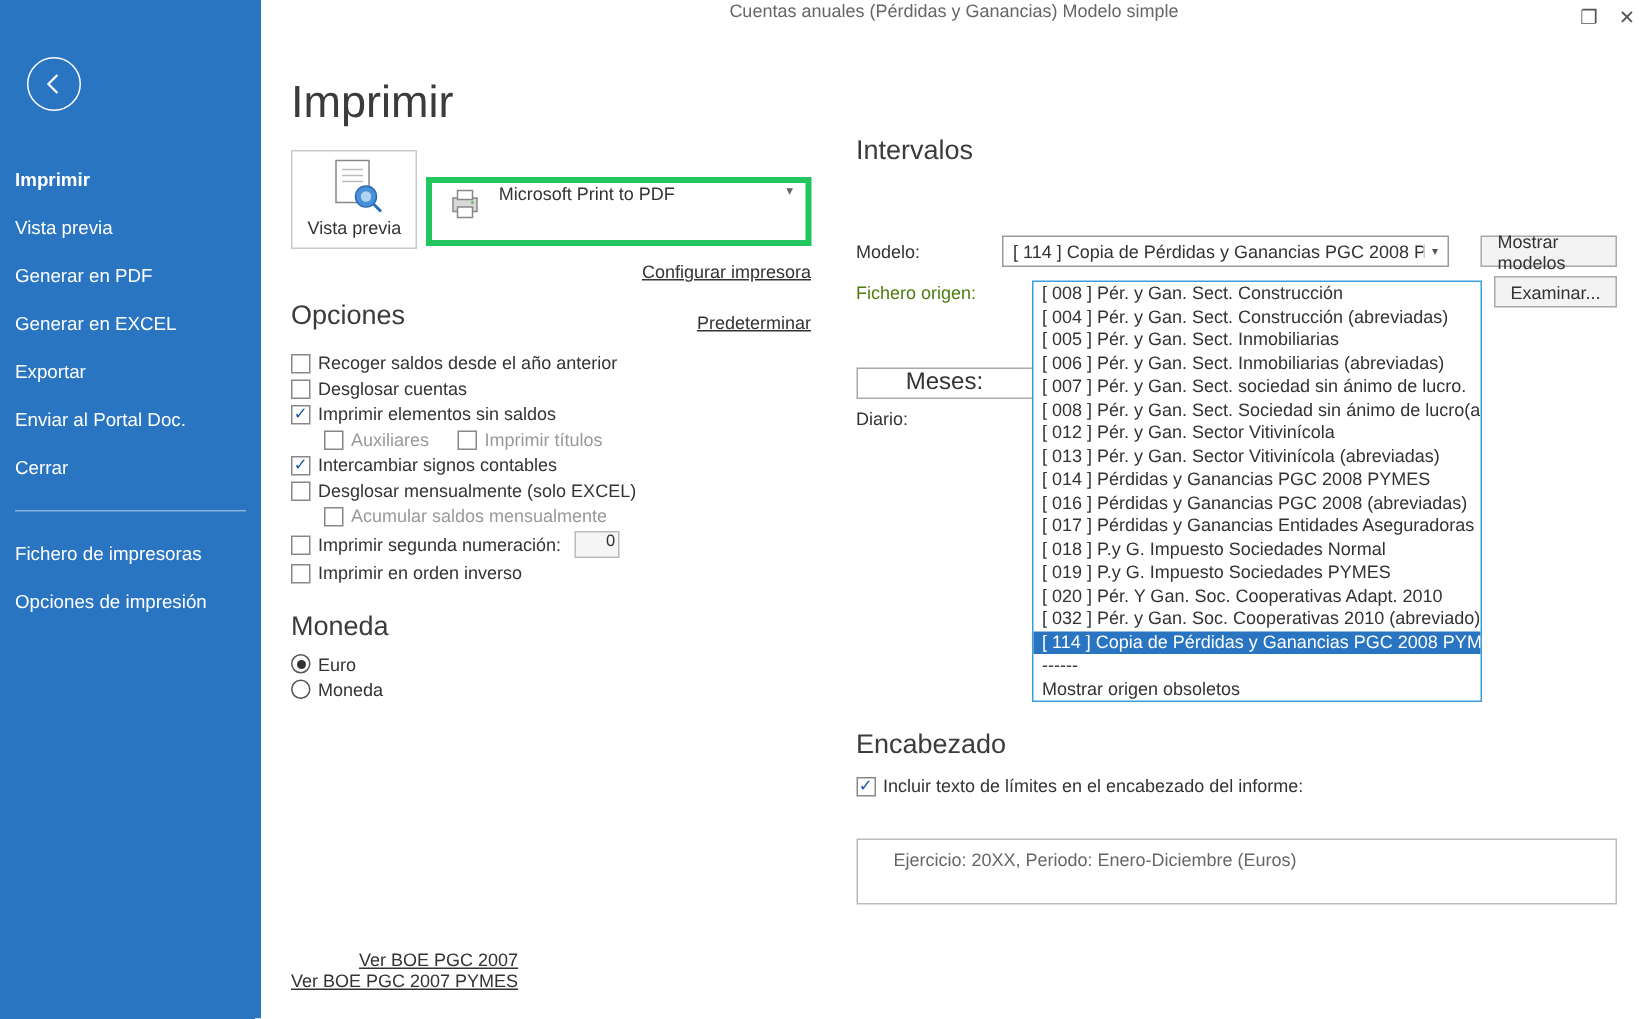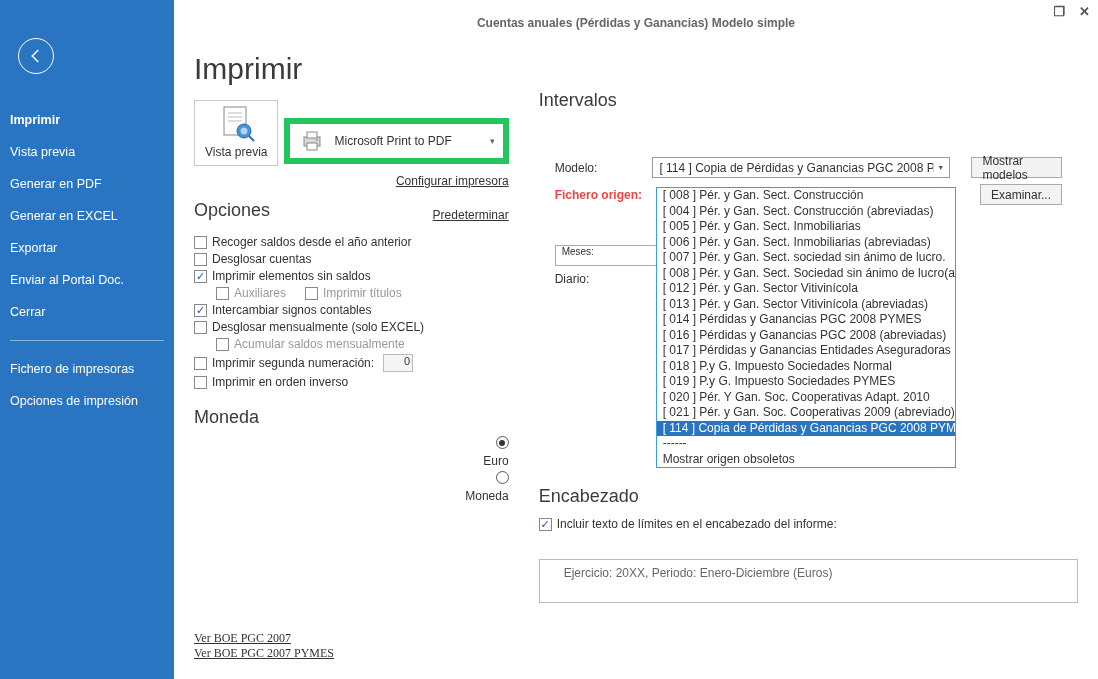--- a/index.html
+++ b/index.html
@@ -12,23 +12,22 @@
     width: 1098px;
     height: 679px;
     overflow: hidden;
     position: relative;
   }
   .titlebar {
     position: absolute;
     top: 0; left: 174px; right: 0;
     height: 30px;
     display: flex;
-    align-items: flex-end;
+    align-items: flex-start;
     justify-content: center;
-    font-weight: bold;
   }
   .titlebar-title {
     font-size: 12px;
     color: #666;
   }
   .titlebar-controls {
     position: absolute;
     right: 8px;
     top: 4px;
     display: flex;
@@ -111,23 +110,22 @@
   }
   .preview-btn .icon-doc {
     width: 40px; height: 38px;
     margin: 0 auto 2px auto;
     display: flex;
     align-items: flex-end;
     justify-content: center;
   }
   .printer-select {
     flex: 1;
-    border: 6px solid #22c55e;
-    display: flex;
-    align-items: center;
+    border: 4px solid #22c55e;
+    display: flex;
     padding: 0 8px;
     gap: 8px;
     cursor: pointer;
     background: #fff;
     height: 46px;
     margin-top: 18px;
   }
   .printer-select .printer-icon {
     width: 28px; height: 28px;
     display: flex; align-items: center; justify-content: center;
@@ -176,24 +174,23 @@
     border: 1px solid #bbb;
     background: #f5f5f5;
     text-align: right;
     font-size: 11px;
     padding-right: 2px;
     margin-left: 4px;
   }
   
   .radio-row {
     display: flex;
-    align-items: flex-end;
+    align-items: flex-start;
     gap: 5px;
     margin: 3px 0;
-    flex-direction: column;
   }
   .radio {
     width: 13px; height: 13px;
     border: 1px solid #555;
     border-radius: 50%;
     display: inline-flex;
     align-items: center;
     justify-content: center;
     cursor: pointer;
     background: #fff;
@@ -203,34 +200,34 @@
     width: 6px; height: 6px;
     background: #333;
     border-radius: 50%;
   }
   
   .boe-links {
     position: absolute;
     bottom: 18px;
     left: 20px;
   }
-  .boe-links .link { display: block; text-align: left; font-family: Liberation Serif, serif; }
+  .boe-links .link { display: block; text-align: right; }
   
   .field-row {
     display: flex;
     align-items: center;
-    margin: 6px 16px;
+    margin: 6px 0;
     gap: 21px;
   }
   .field-label {
     width: 100px;
     font-size: 12px;
     color: #333;
   }
-  .field-label.muted { color: #ef4444; font-weight: bold; }
+  .field-label.muted { color: #4d7c0f; }
   .combo {
     flex: 1;
     border: 1px solid #9a9a9a;
     height: 21px;
     display: flex;
     align-items: center;
     padding: 0 2px 0 6px;
     font-size: 12px;
     cursor: pointer;
     background: #fff;
@@ -250,24 +247,24 @@
     height: 21px;
     padding: 0 10px;
     font-size: 12px;
     cursor: pointer;
     display: inline-flex;
     align-items: center;
   }
   .small-input {
     border: 1px solid #aaa;
     height: 21px;
-    width: 102px;
+    width: 118px;
     padding: 0 6px;
-    font-size: 10px;
-    text-align: left;
+    font-size: 16px;
+    text-align: center;
   }
   
   .dropdown-list {
     position: absolute;
     top: 87px;
     left: 117px;
     width: 300px;
     border: 1px solid #3b9dde;
     background: #fff;
     z-index: 10;
@@ -462,21 +459,21 @@
           <div class="item">[ 007 ] Pér. y Gan. Sect. sociedad sin ánimo de lucro.</div>
           <div class="item">[ 008 ] Pér. y Gan. Sect. Sociedad sin ánimo de lucro(abr)</div>
           <div class="item">[ 012 ] Pér. y Gan. Sector Vitivinícola</div>
           <div class="item">[ 013 ] Pér. y Gan. Sector Vitivinícola (abreviadas)</div>
           <div class="item">[ 014 ] Pérdidas y Ganancias PGC 2008 PYMES</div>
           <div class="item">[ 016 ] Pérdidas y Ganancias PGC 2008 (abreviadas)</div>
           <div class="item">[ 017 ] Pérdidas y Ganancias Entidades Aseguradoras</div>
           <div class="item">[ 018 ] P.y G. Impuesto Sociedades Normal</div>
           <div class="item">[ 019 ] P.y G.  Impuesto Sociedades PYMES</div>
           <div class="item">[ 020 ] Pér. Y Gan.  Soc. Cooperativas Adapt. 2010</div>
-          <div class="item">[ 021 ] Pér. y Gan. Soc. Cooperativas 2009 (abreviado)</div>
+          <div class="item">[ 032 ] Pér. y Gan. Soc. Cooperativas 2010 (abreviado)</div>
           <div class="item highlighted">[ 114 ] Copia de Pérdidas y Ganancias PGC 2008 PYMES</div>
           <div class="item">------</div>
           <div class="item">Mostrar origen obsoletos</div>
         </div>
       
       <div class="section-heading" style="margin-top:200px;">Encabezado</div>
       <div class="checkbox-row" style="margin-top:10px;">
         <span class="chk checked"></span>
         <span class="chk-label">Incluir texto de límites en el encabezado del informe:</span>
       </div>

